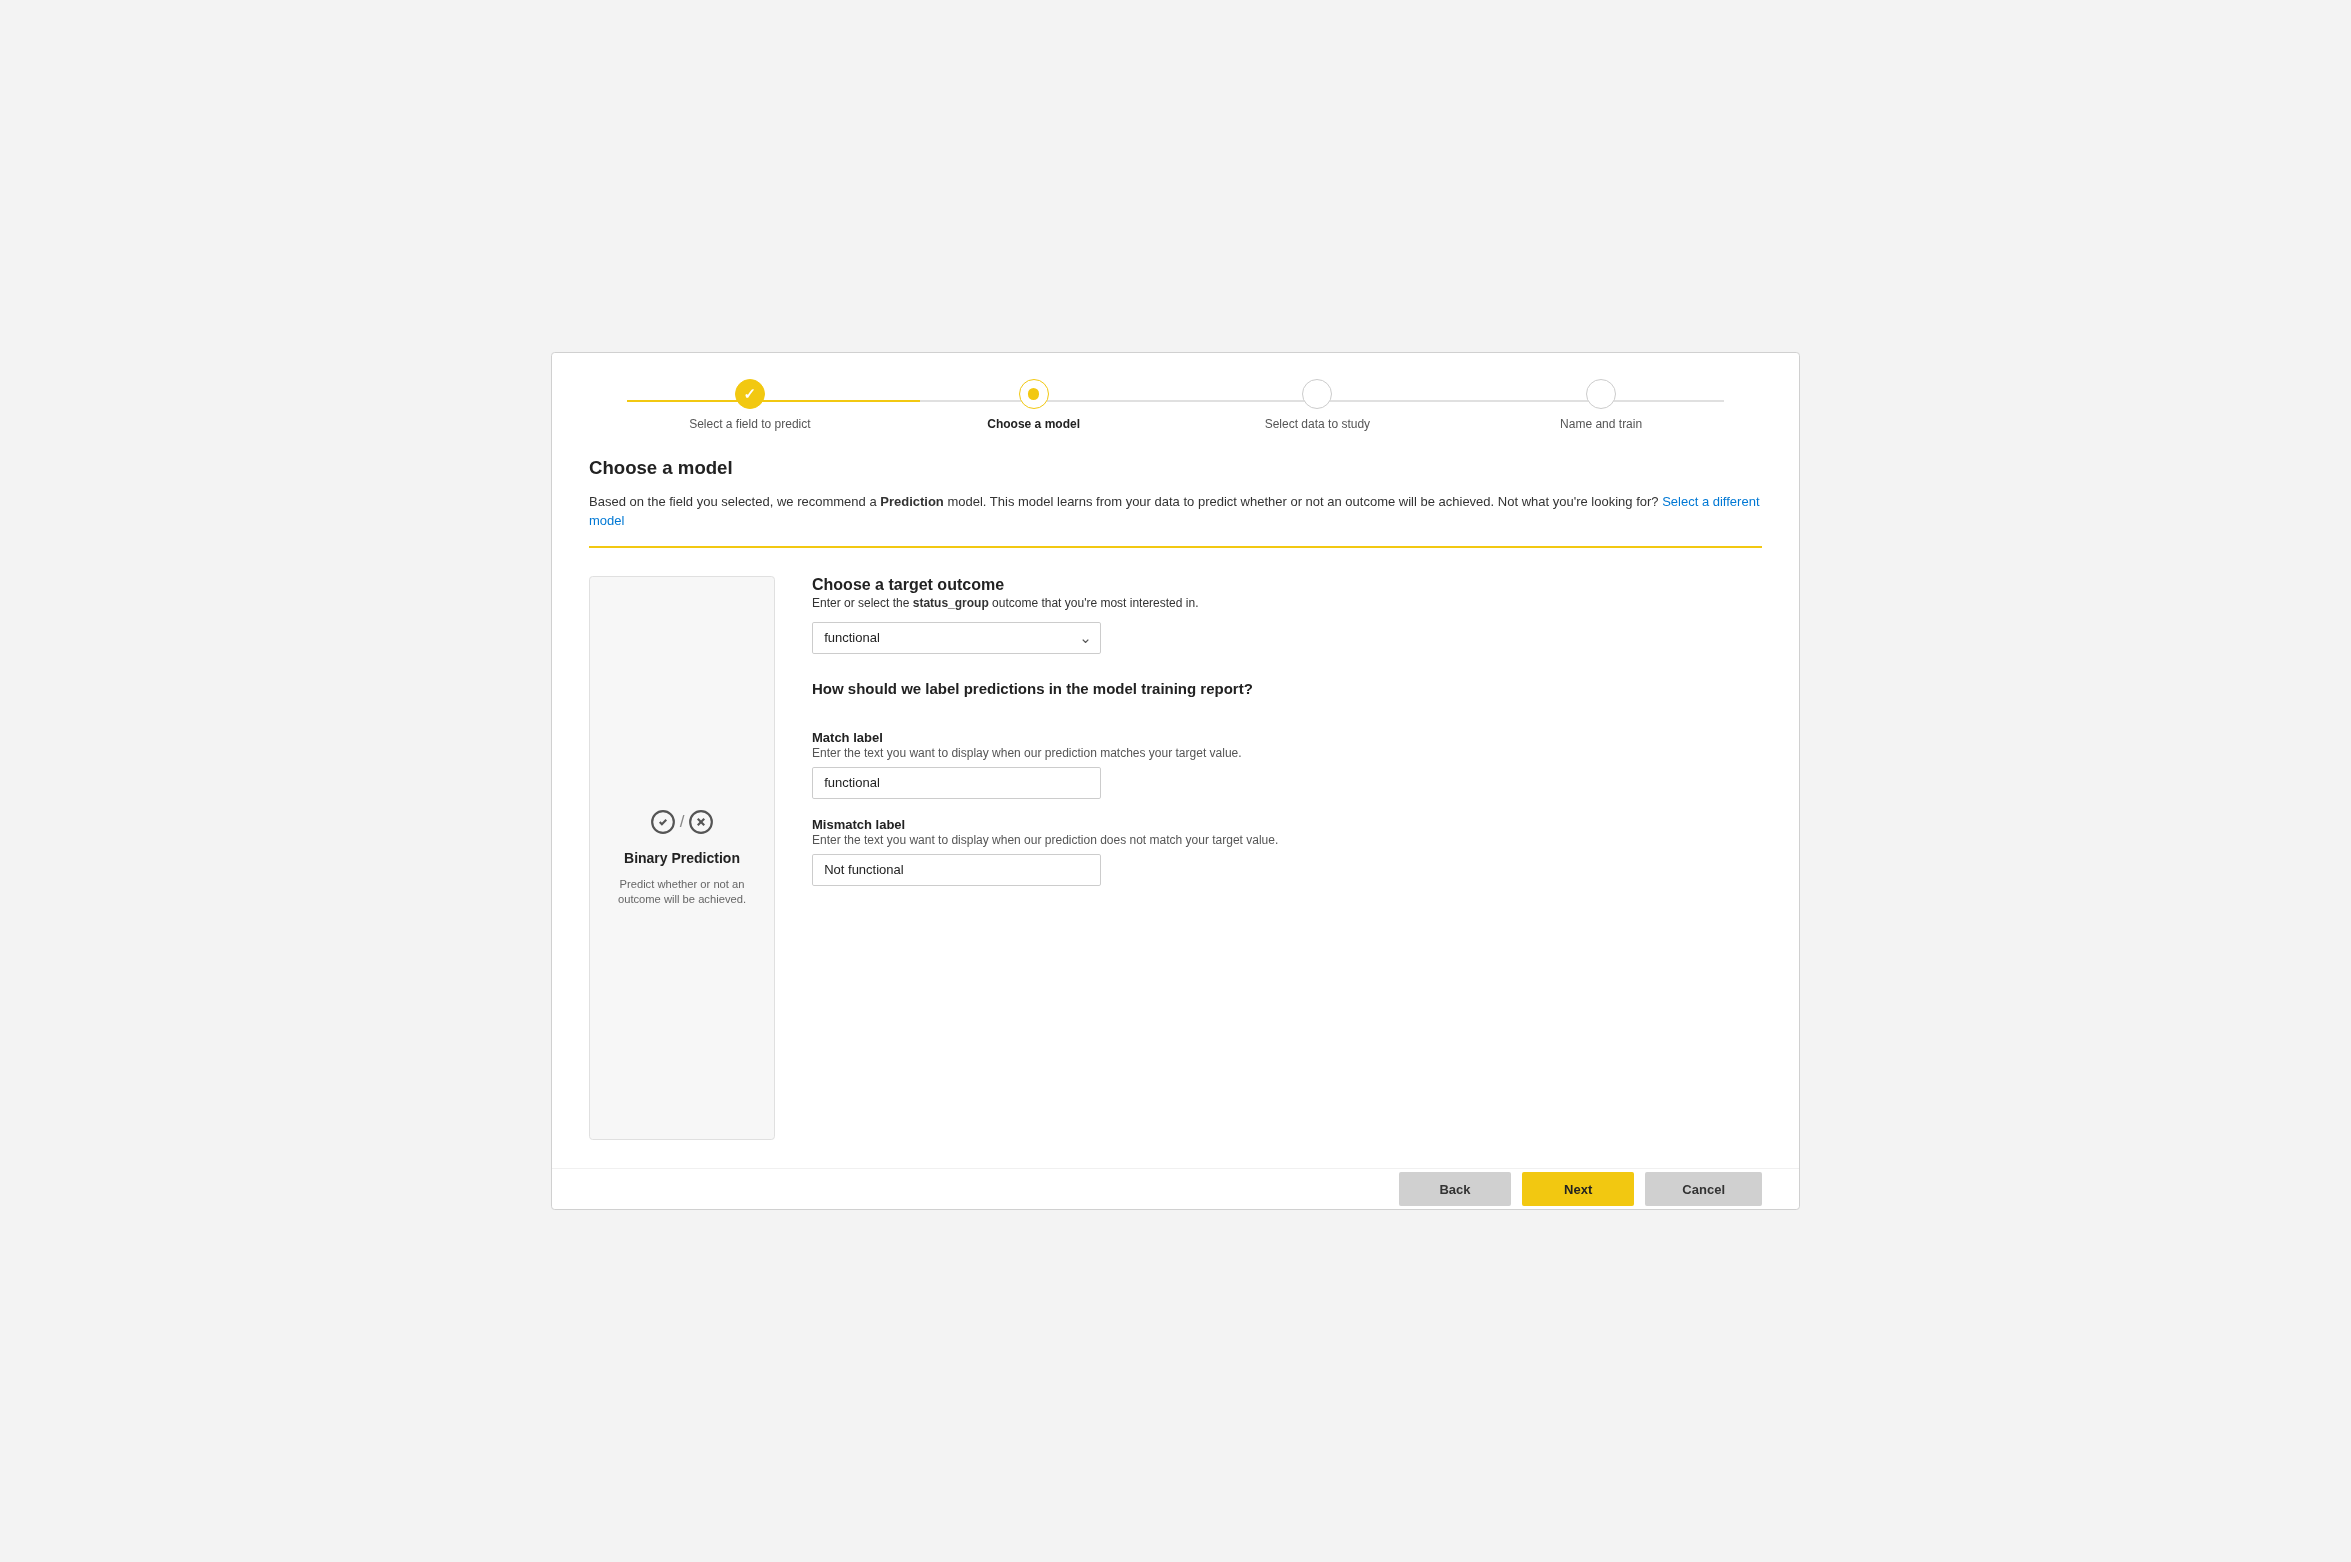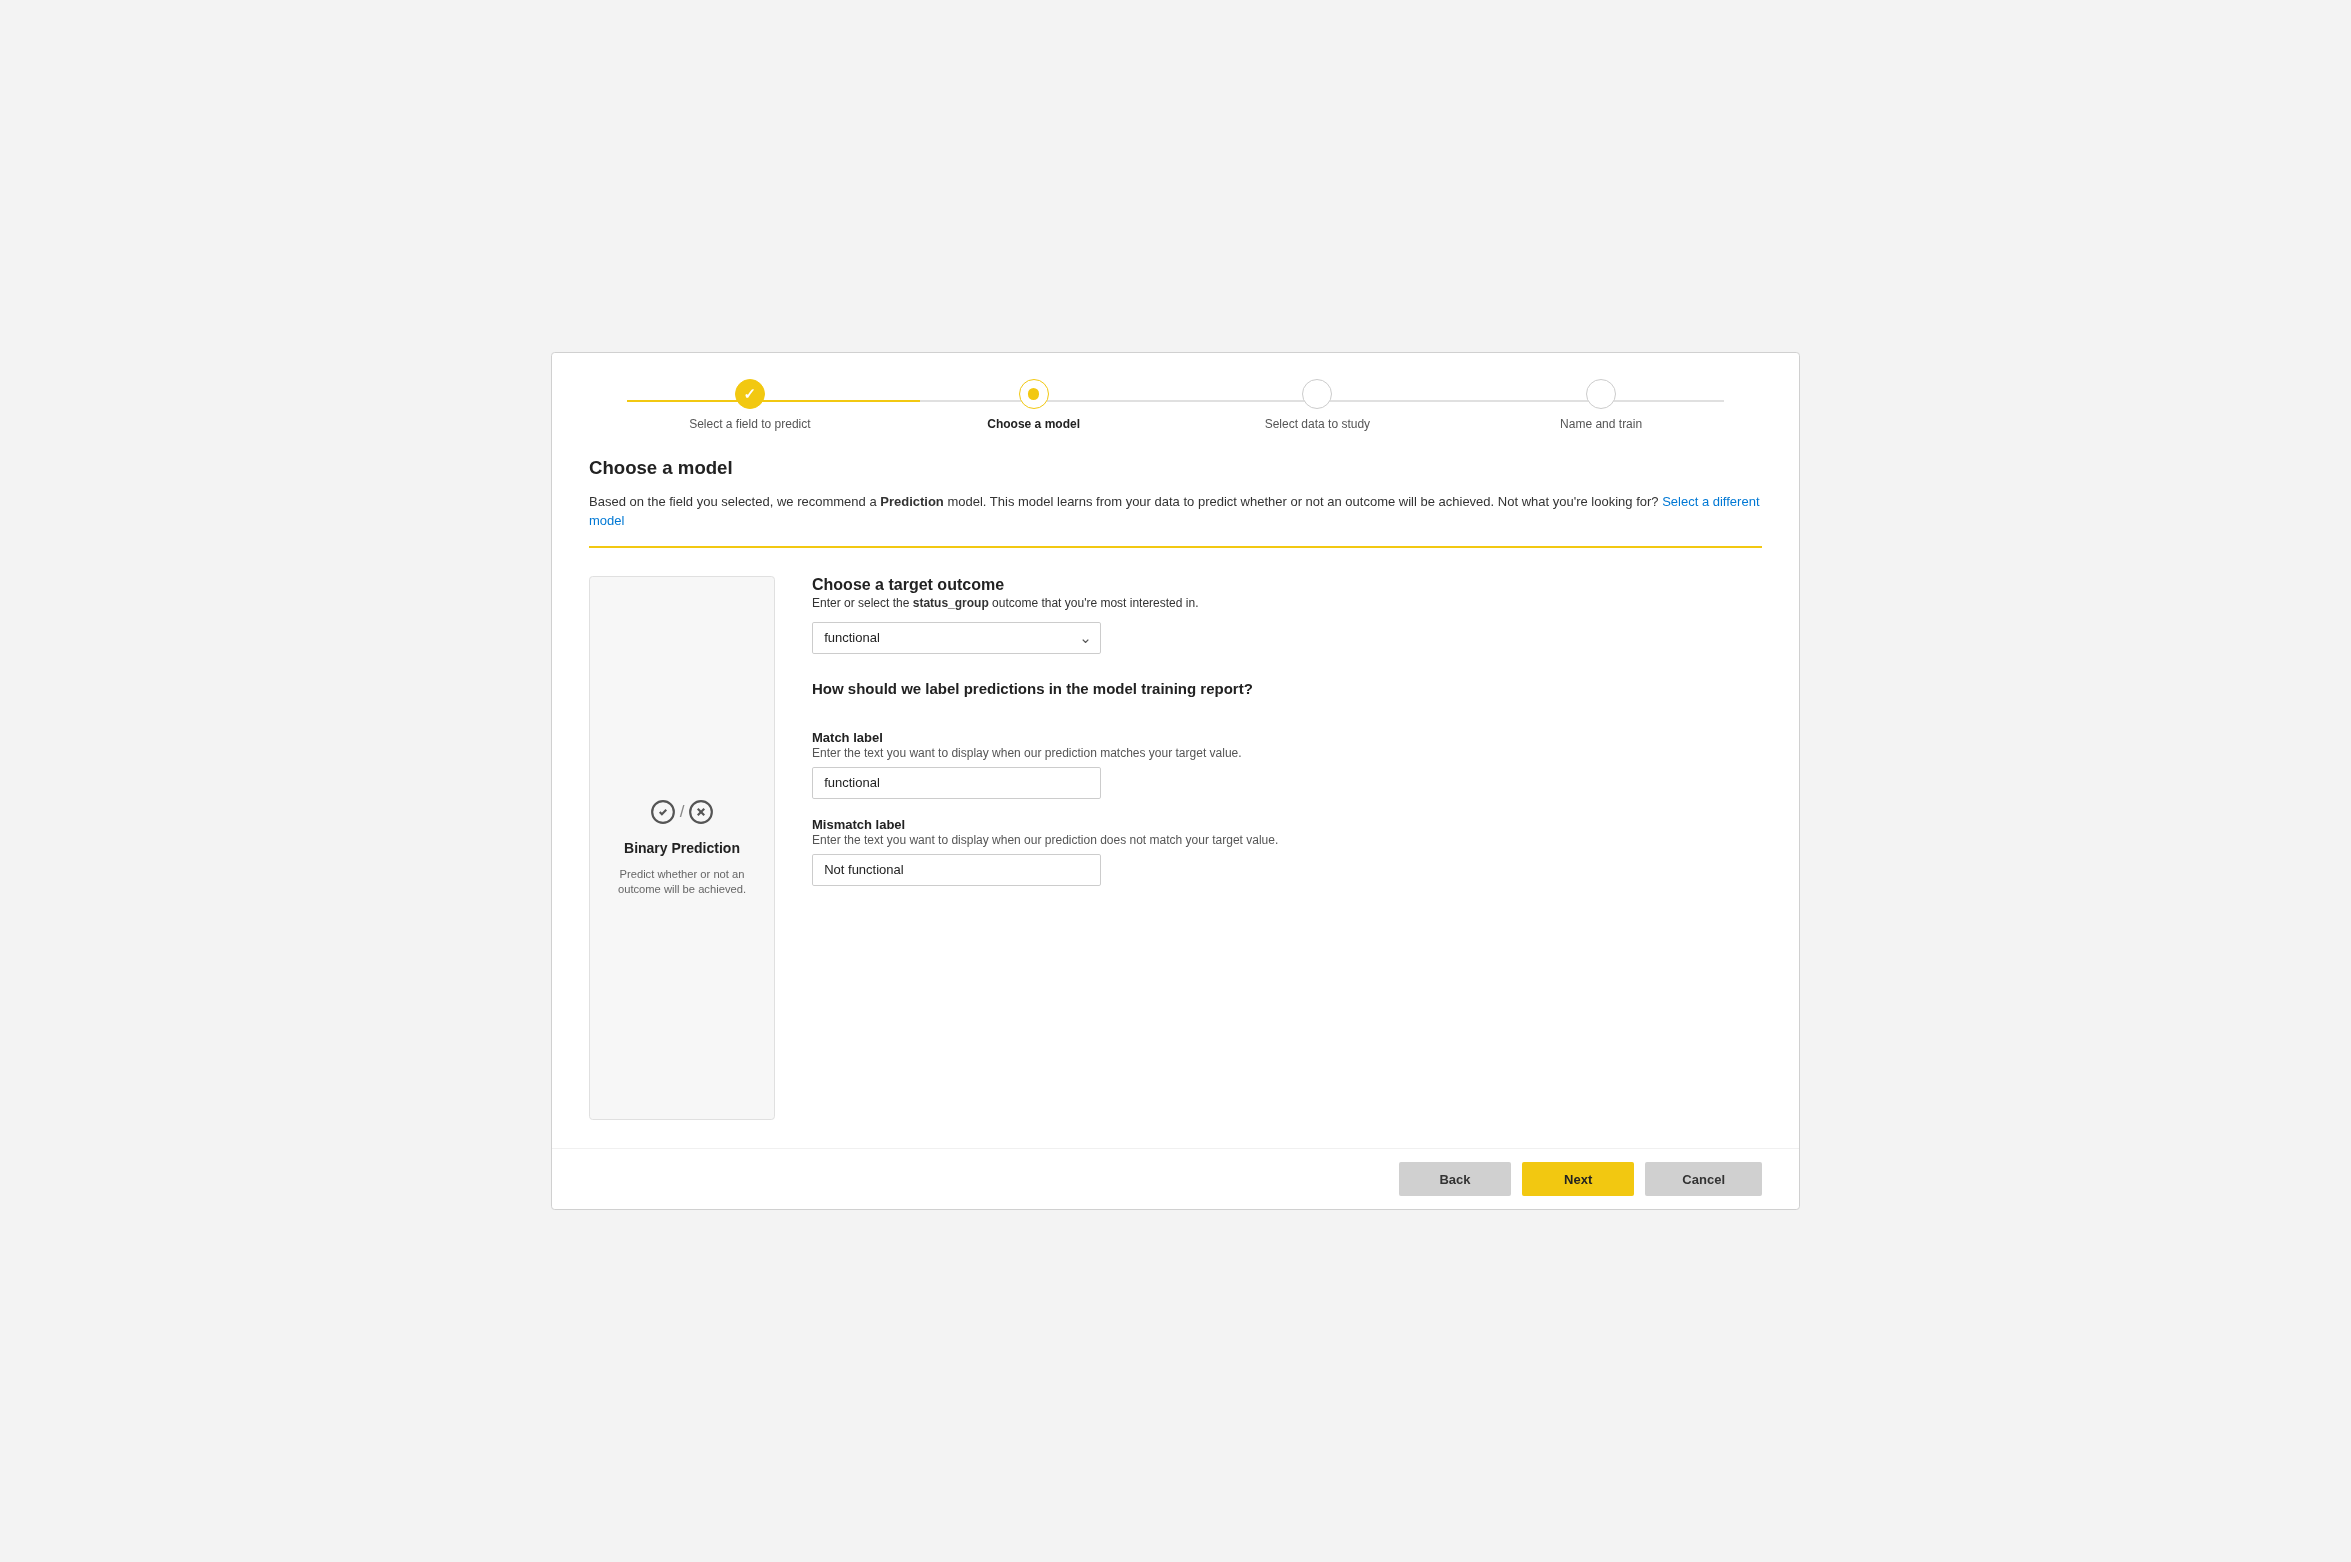--- a/index.html
+++ b/index.html
@@ -271,21 +271,21 @@
       font-size: 13px;
       color: #222;
       outline: none;
     }
 
     
     .footer {
       display: flex;
       justify-content: flex-end;
       align-items: center;
-      padding: 13px 37px;
+      padding: 3px 37px;
       gap: 11.2px;
       border-top: 0.9px solid #f0f0f0;
     }
     .btn {
       padding: 9.3px 37px;
       font-size: 13px;
       font-weight: 600;
       border: none;
       border-radius: 1.9px;
       cursor: pointer;

